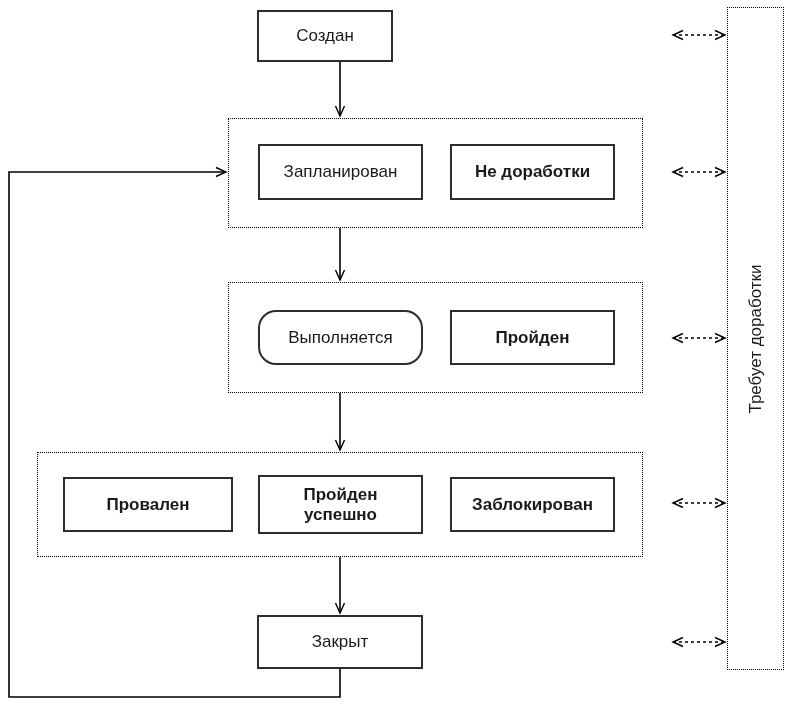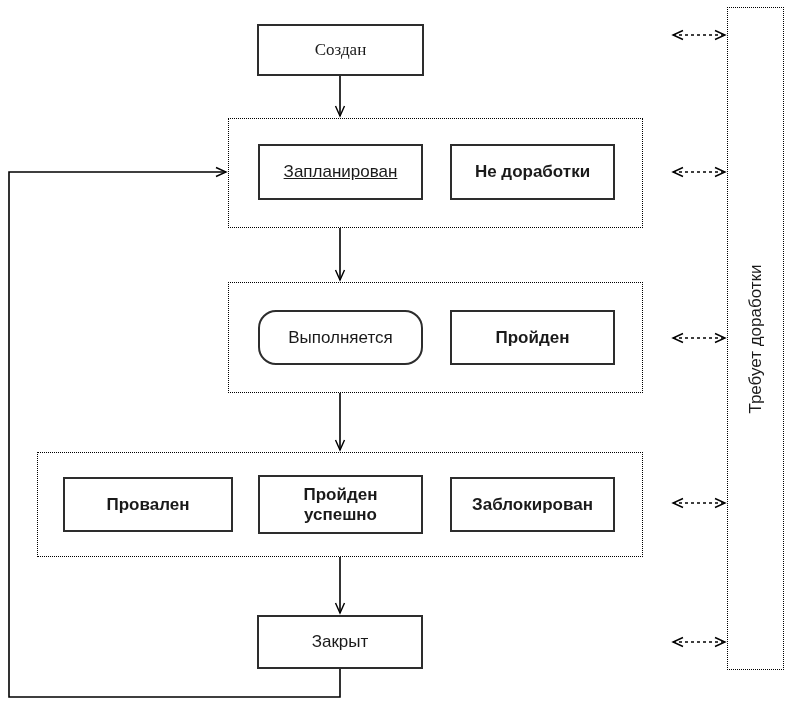--- a/index.html
+++ b/index.html
@@ -67,24 +67,24 @@
 
     <polyline points="340,669 340,697 9,697 9,172 226,172" fill="none" stroke="#000000" stroke-width="1.6" marker-end="url(#openHead)"></polyline>
 
     <line x1="673" y1="35" x2="725" y2="35" stroke="#000000" stroke-width="1.4" stroke-dasharray="3,3" marker-start="url(#openHead)" marker-end="url(#openHead)"></line>
     <line x1="673" y1="172" x2="725" y2="172" stroke="#000000" stroke-width="1.4" stroke-dasharray="3,3" marker-start="url(#openHead)" marker-end="url(#openHead)"></line>
     <line x1="673" y1="338" x2="725" y2="338" stroke="#000000" stroke-width="1.4" stroke-dasharray="3,3" marker-start="url(#openHead)" marker-end="url(#openHead)"></line>
     <line x1="673" y1="503" x2="725" y2="503" stroke="#000000" stroke-width="1.4" stroke-dasharray="3,3" marker-start="url(#openHead)" marker-end="url(#openHead)"></line>
     <line x1="673" y1="642" x2="725" y2="642" stroke="#000000" stroke-width="1.4" stroke-dasharray="3,3" marker-start="url(#openHead)" marker-end="url(#openHead)"></line>
   </svg>
 
-  <div class="node" style="left:257px; top:24px; width:167px; height:52px;font-family:Liberation Serif, serif;">Создан</div>
+  <div class="node" style="left:257px; top:10px; width:136px; height:52px;">Создан</div>
 
   <div class="stage-group" style="left:228px; top:118px; width:415px; height:110px;"></div>
-  <div class="node" style="left:258px; top:144px; width:165px; height:56px;text-decoration:underline;">Запланирован</div>
+  <div class="node" style="left:258px; top:144px; width:165px; height:56px;">Запланирован</div>
   <div class="node bold" style="left:450px; top:144px; width:165px; height:56px;">Не доработки</div>
 
   <div class="stage-group" style="left:228px; top:282px; width:415px; height:111px;"></div>
   <div class="node" style="left:258px; top:310px; width:165px; height:55px;border-radius:18px;">Выполняется</div>
   <div class="node bold" style="left:450px; top:310px; width:165px; height:55px;">Пройден</div>
 
   <div class="stage-group" style="left:37px; top:452px; width:606px; height:105px;"></div>
   <div class="node bold" style="left:63px; top:477px; width:170px; height:55px;">Провален</div>
   <div class="node bold" style="left:258px; top:475px; width:165px; height:59px;">Пройден
 успешно</div>

